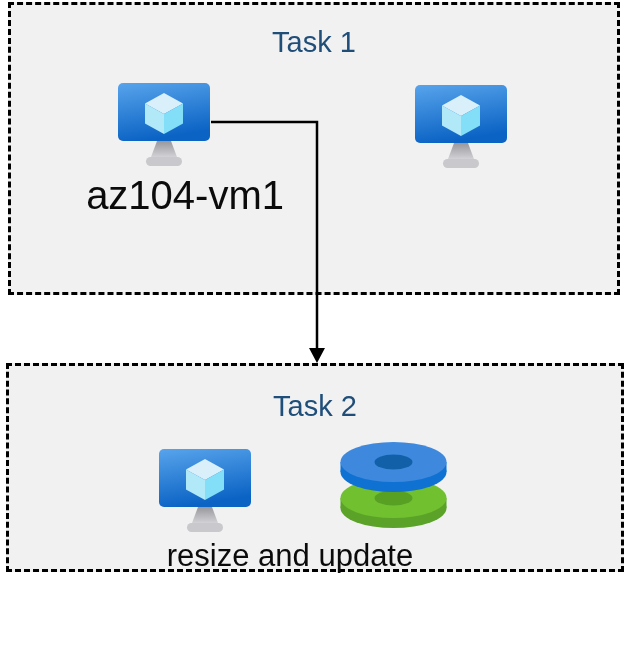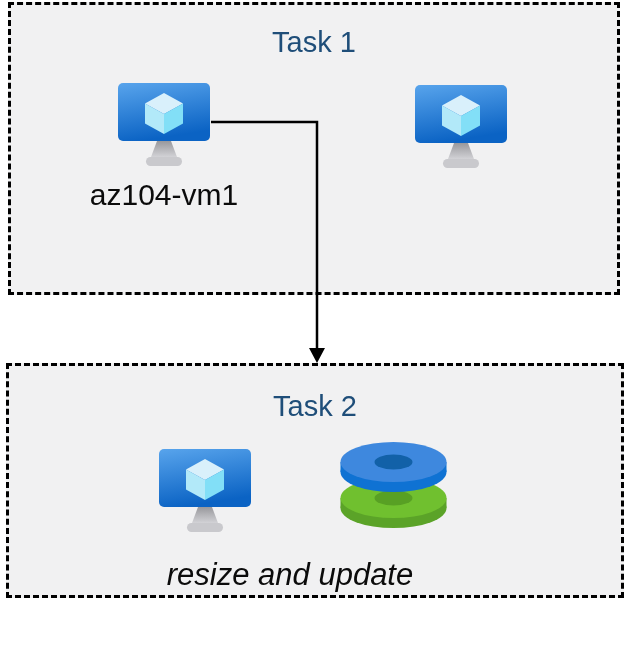--- a/index.html
+++ b/index.html
@@ -5,36 +5,36 @@
   html,body{margin:0;padding:0;background:#ffffff;}
   .page{
     position:relative;width:628px;height:654px;background:#ffffff;
     font-family:"Liberation Sans",sans-serif;overflow:hidden;
   }
   .box{
     position:absolute;background:#f1f1f2;border:3px dashed #000000;
     box-sizing:border-box;
   }
   .box.t1{left:8px;top:2px;width:612px;height:293px;}
-  .box.t2{left:6px;top:363px;width:618px;height:235px;}
+  .box.t2{left:6px;top:363px;width:618px;height:209px;}
   .box-title{
     position:absolute;left:0;width:100%;text-align:center;
     font-size:29px;line-height:40px;font-weight:400;color:#1f4e79;margin:0;
   }
   .t1 .box-title{top:17px;}
   .t2 .box-title{top:20px;}
   .icon{position:absolute;}
   .vm-label{
-    position:absolute;width:240px;text-align:center;
-    font-size:30px;line-height:38px;color:#0b0b0b;
+    position:absolute;width:240px;text-align:right;
+    font-size:40px;line-height:38px;color:#0b0b0b;
   }
   .vm-label .vm-name,.vm-label .vm-zone{display:block;}
   .caption{
-    position:absolute;left:91px;top:188px;width:380px;text-align:center;
-    font-size:31px;line-height:42px;color:#0b0b0b;font-style:italic;
+    position:absolute;left:91px;top:169px;width:380px;text-align:center;
+    font-size:31px;line-height:42px;color:#0b0b0b;
   }
   .connector{
     position:absolute;left:0;top:0;z-index:5;pointer-events:none;
   }
   .hidden-defs{position:absolute;width:0;height:0;overflow:hidden;}
 </style>
 </head>
 <body>
 
 <div class="page">

